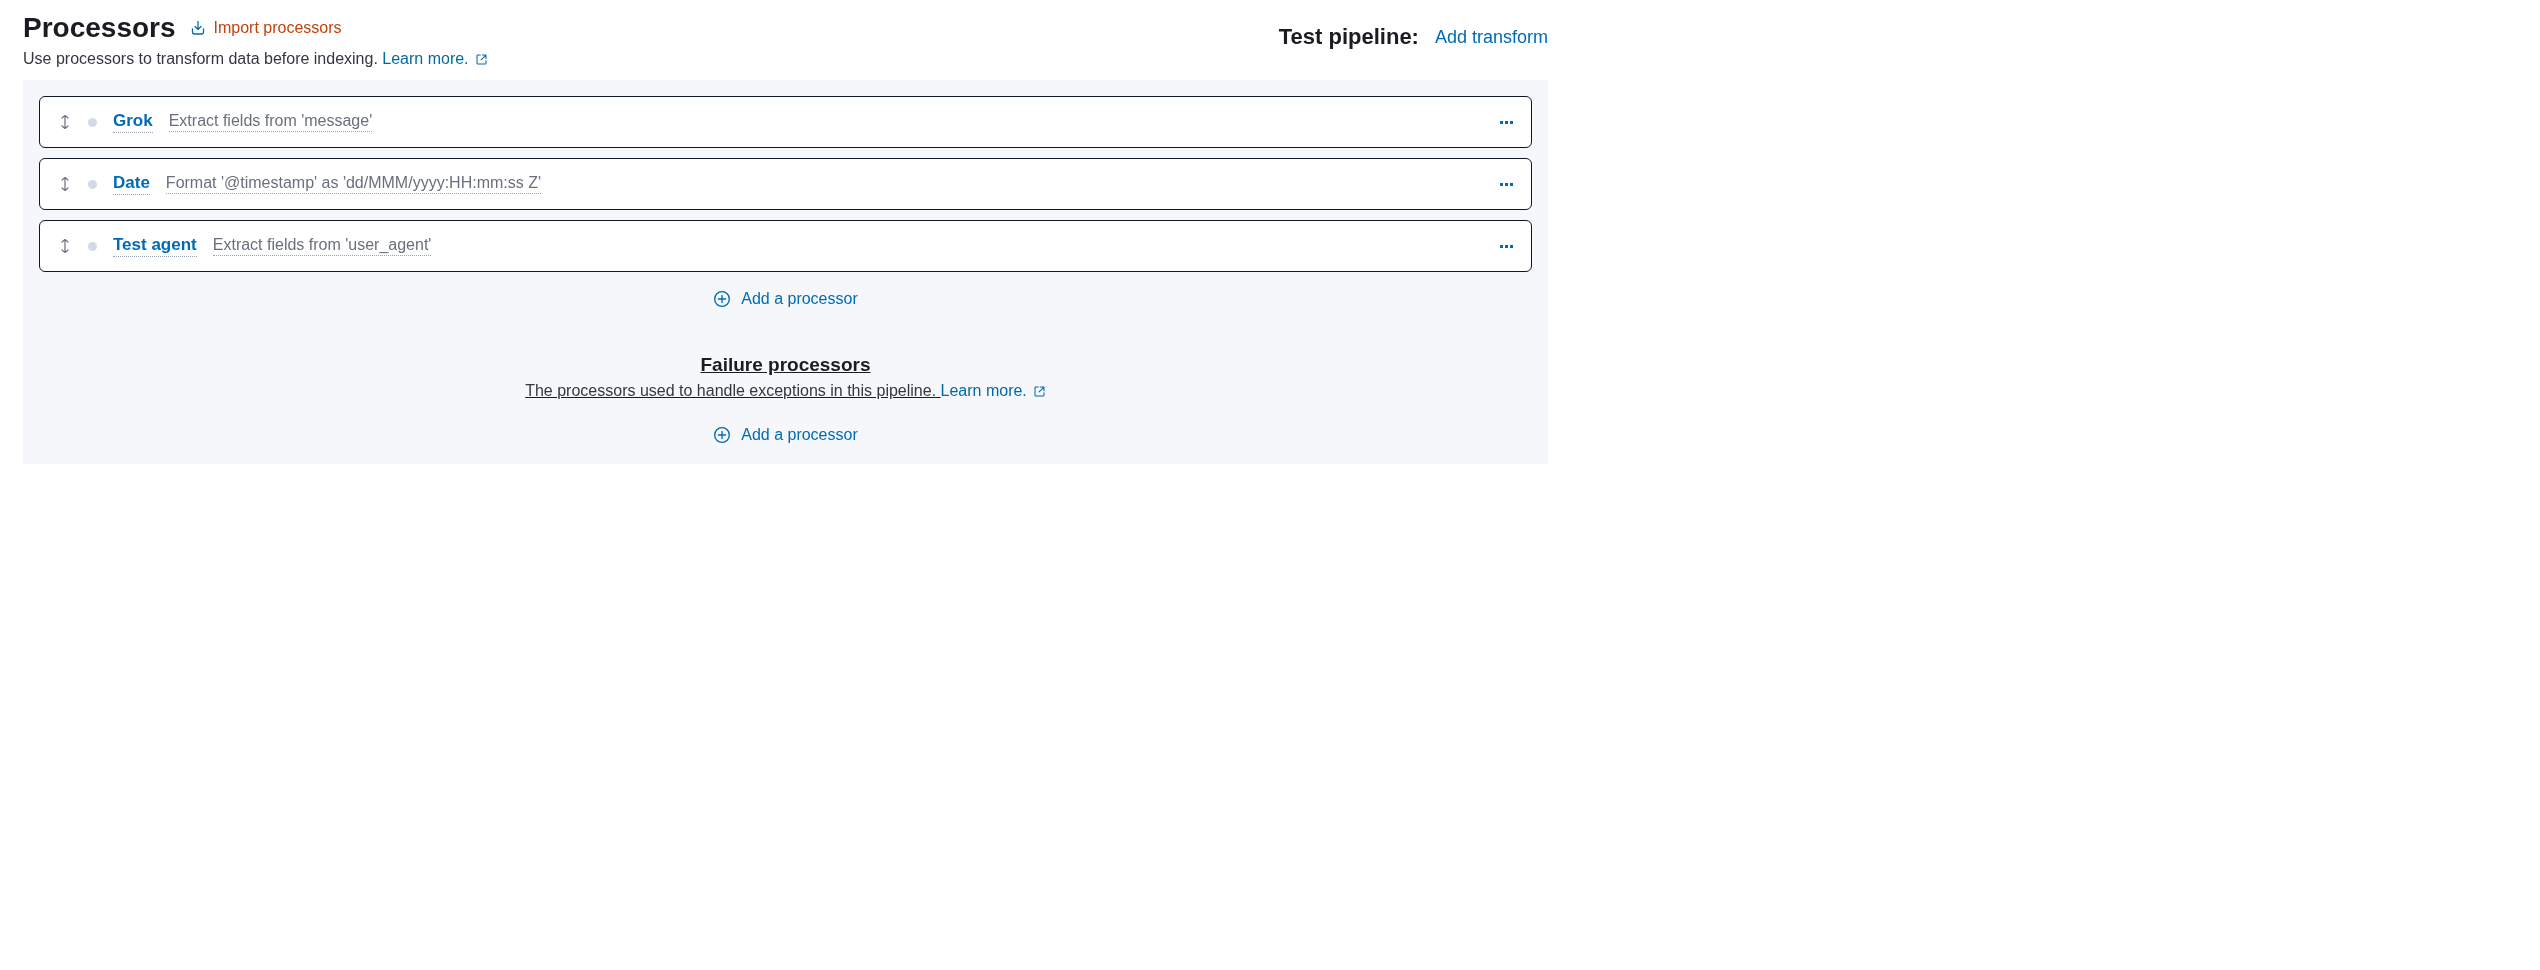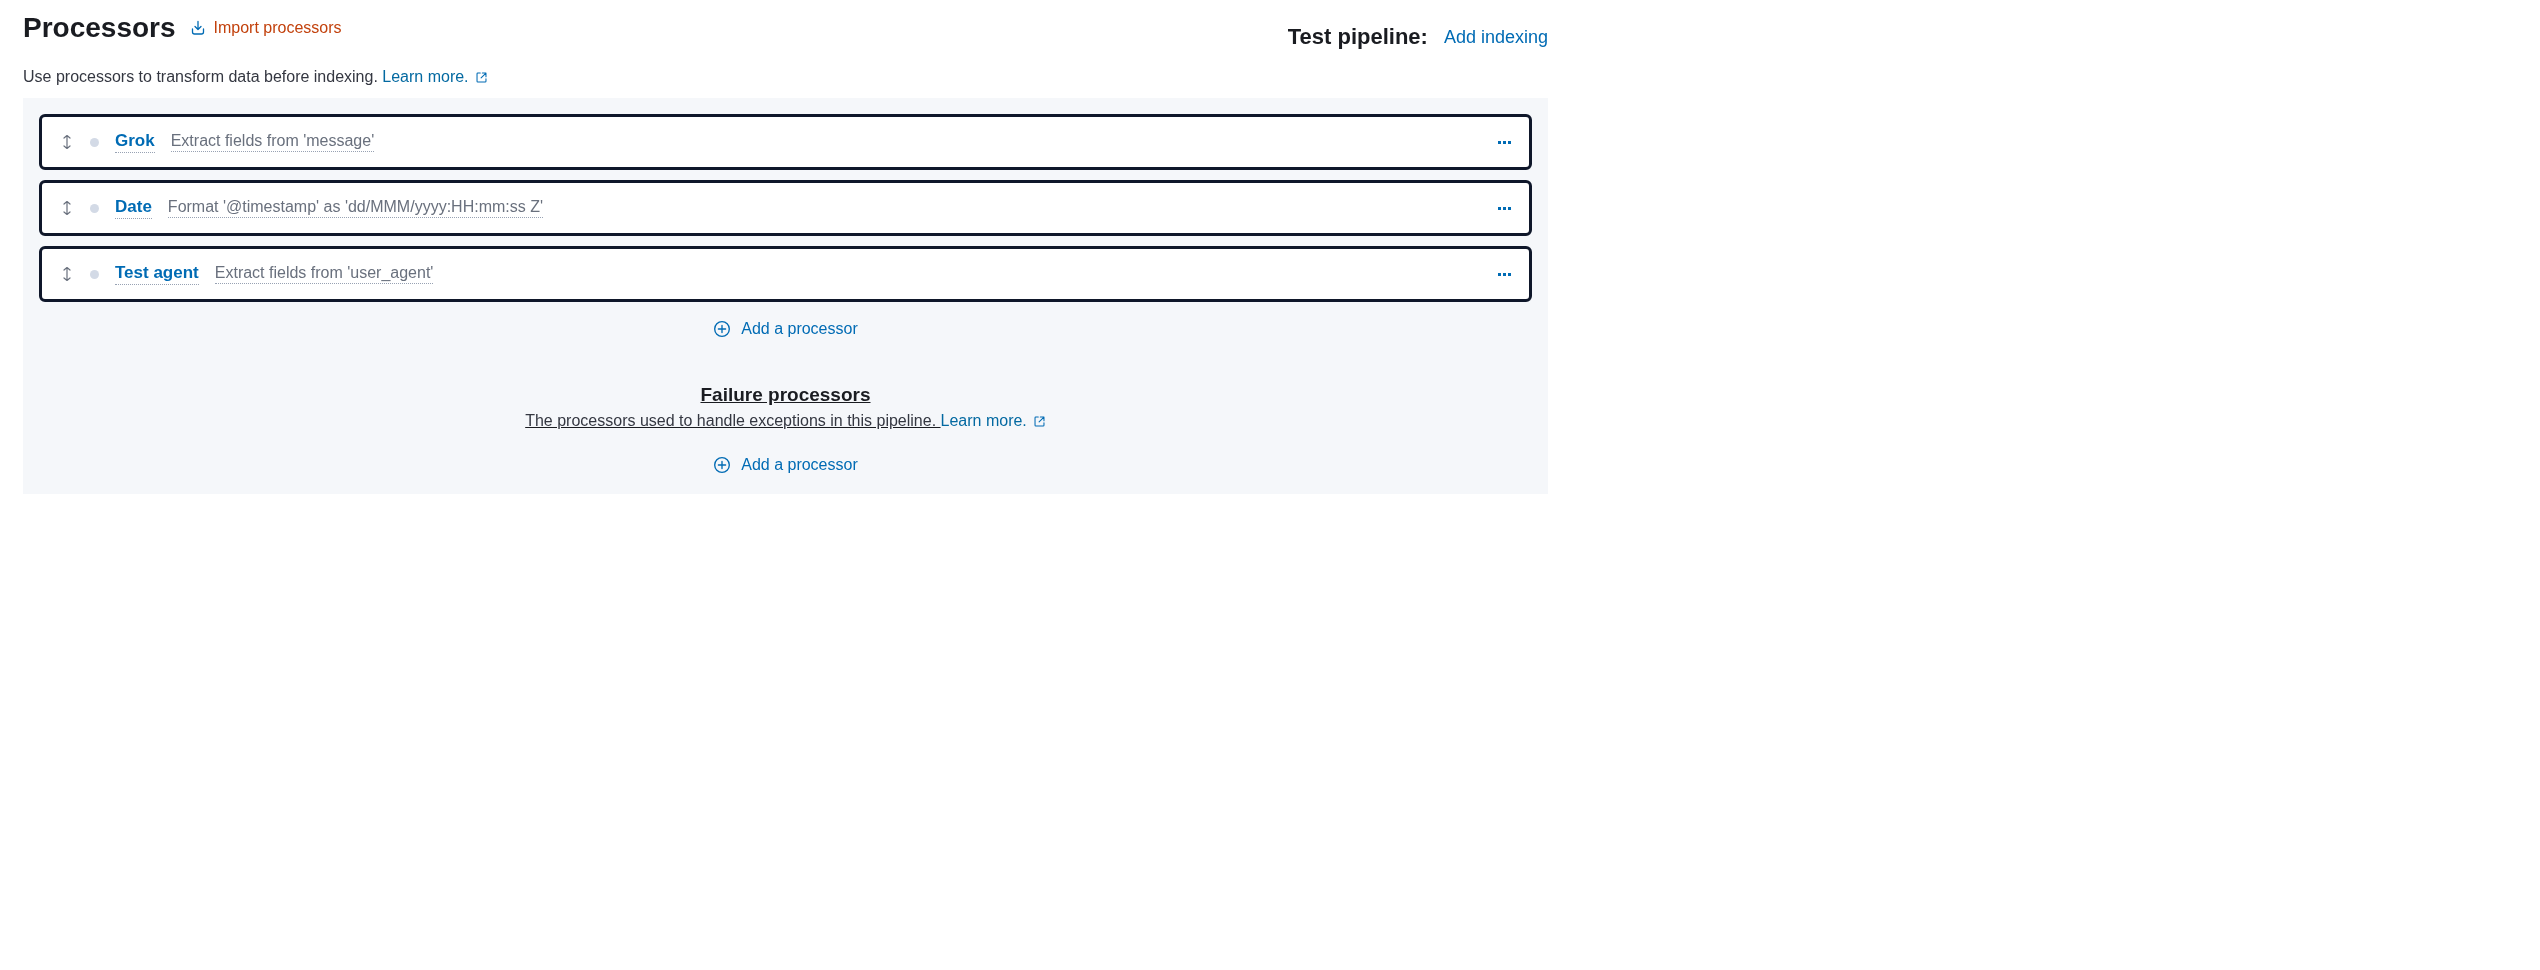--- a/index.html
+++ b/index.html
@@ -38,21 +38,21 @@
     align-items: center;
     gap: 8px;
     color: #c2410c;
     font-size: 16px;
     font-weight: 400;
     cursor: pointer;
   }
   .subtitle {
     font-size: 16px;
     color: #343741;
-    margin-top: 24px;
+    margin-top: 6px;
   }
   .link {
     color: #0369a1;
     cursor: pointer;
   }
   .link-with-icon {
     display: inline-flex;
     align-items: center;
     gap: 6px;
   }
@@ -72,21 +72,21 @@
     font-size: 18px;
     cursor: pointer;
   }
   .panel {
     background: #f5f7fa;
     padding: 16px;
     margin-top: 12px;
   }
   .proc-row {
     background: #ffffff;
-    border: 3px solid #0f172a;
+    border: 1px solid #0f172a;
     border-radius: 6px;
     padding: 14px 18px;
     margin-bottom: 10px;
     display: flex;
     align-items: center;
     gap: 16px;
   }
   .drag-handle {
     color: #69707d;
     cursor: grab;
@@ -175,21 +175,21 @@
           <span>Learn more.</span>
           <svg width="13" height="13" viewBox="0 0 16 16" fill="none" stroke="#006bb4" stroke-width="1.3">
             <path d="M6.5 2.5 H3.5 a1 1 0 0 0 -1 1 v9 a1 1 0 0 0 1 1 h9 a1 1 0 0 0 1 -1 V9.5" stroke-linecap="round"></path>
             <path d="M9 2.5 h4.5 v4.5 M13.5 2.5 L7.5 8.5" stroke-linecap="round" stroke-linejoin="round"></path>
           </svg>
         </span>
       </div>
     </div>
     <div class="header-right">
       <span class="test-label">Test pipeline:</span>
-      <span class="add-docs">Add indexing</span>
+      <span class="add-docs">Add transform</span>
     </div>
   </div>
 
   <div class="panel">
     <div id="proc-list">
         <div class="proc-row">
           <span class="drag-handle">
             <svg width="14" height="16" viewBox="0 0 14 16" fill="none" stroke="#69707d" stroke-width="1.2">
               <path d="M7 1.5 v13 M4 4 L7 1.5 L10 4 M4 12 L7 14.5 L10 12" stroke-linecap="round" stroke-linejoin="round"></path>
             </svg>

